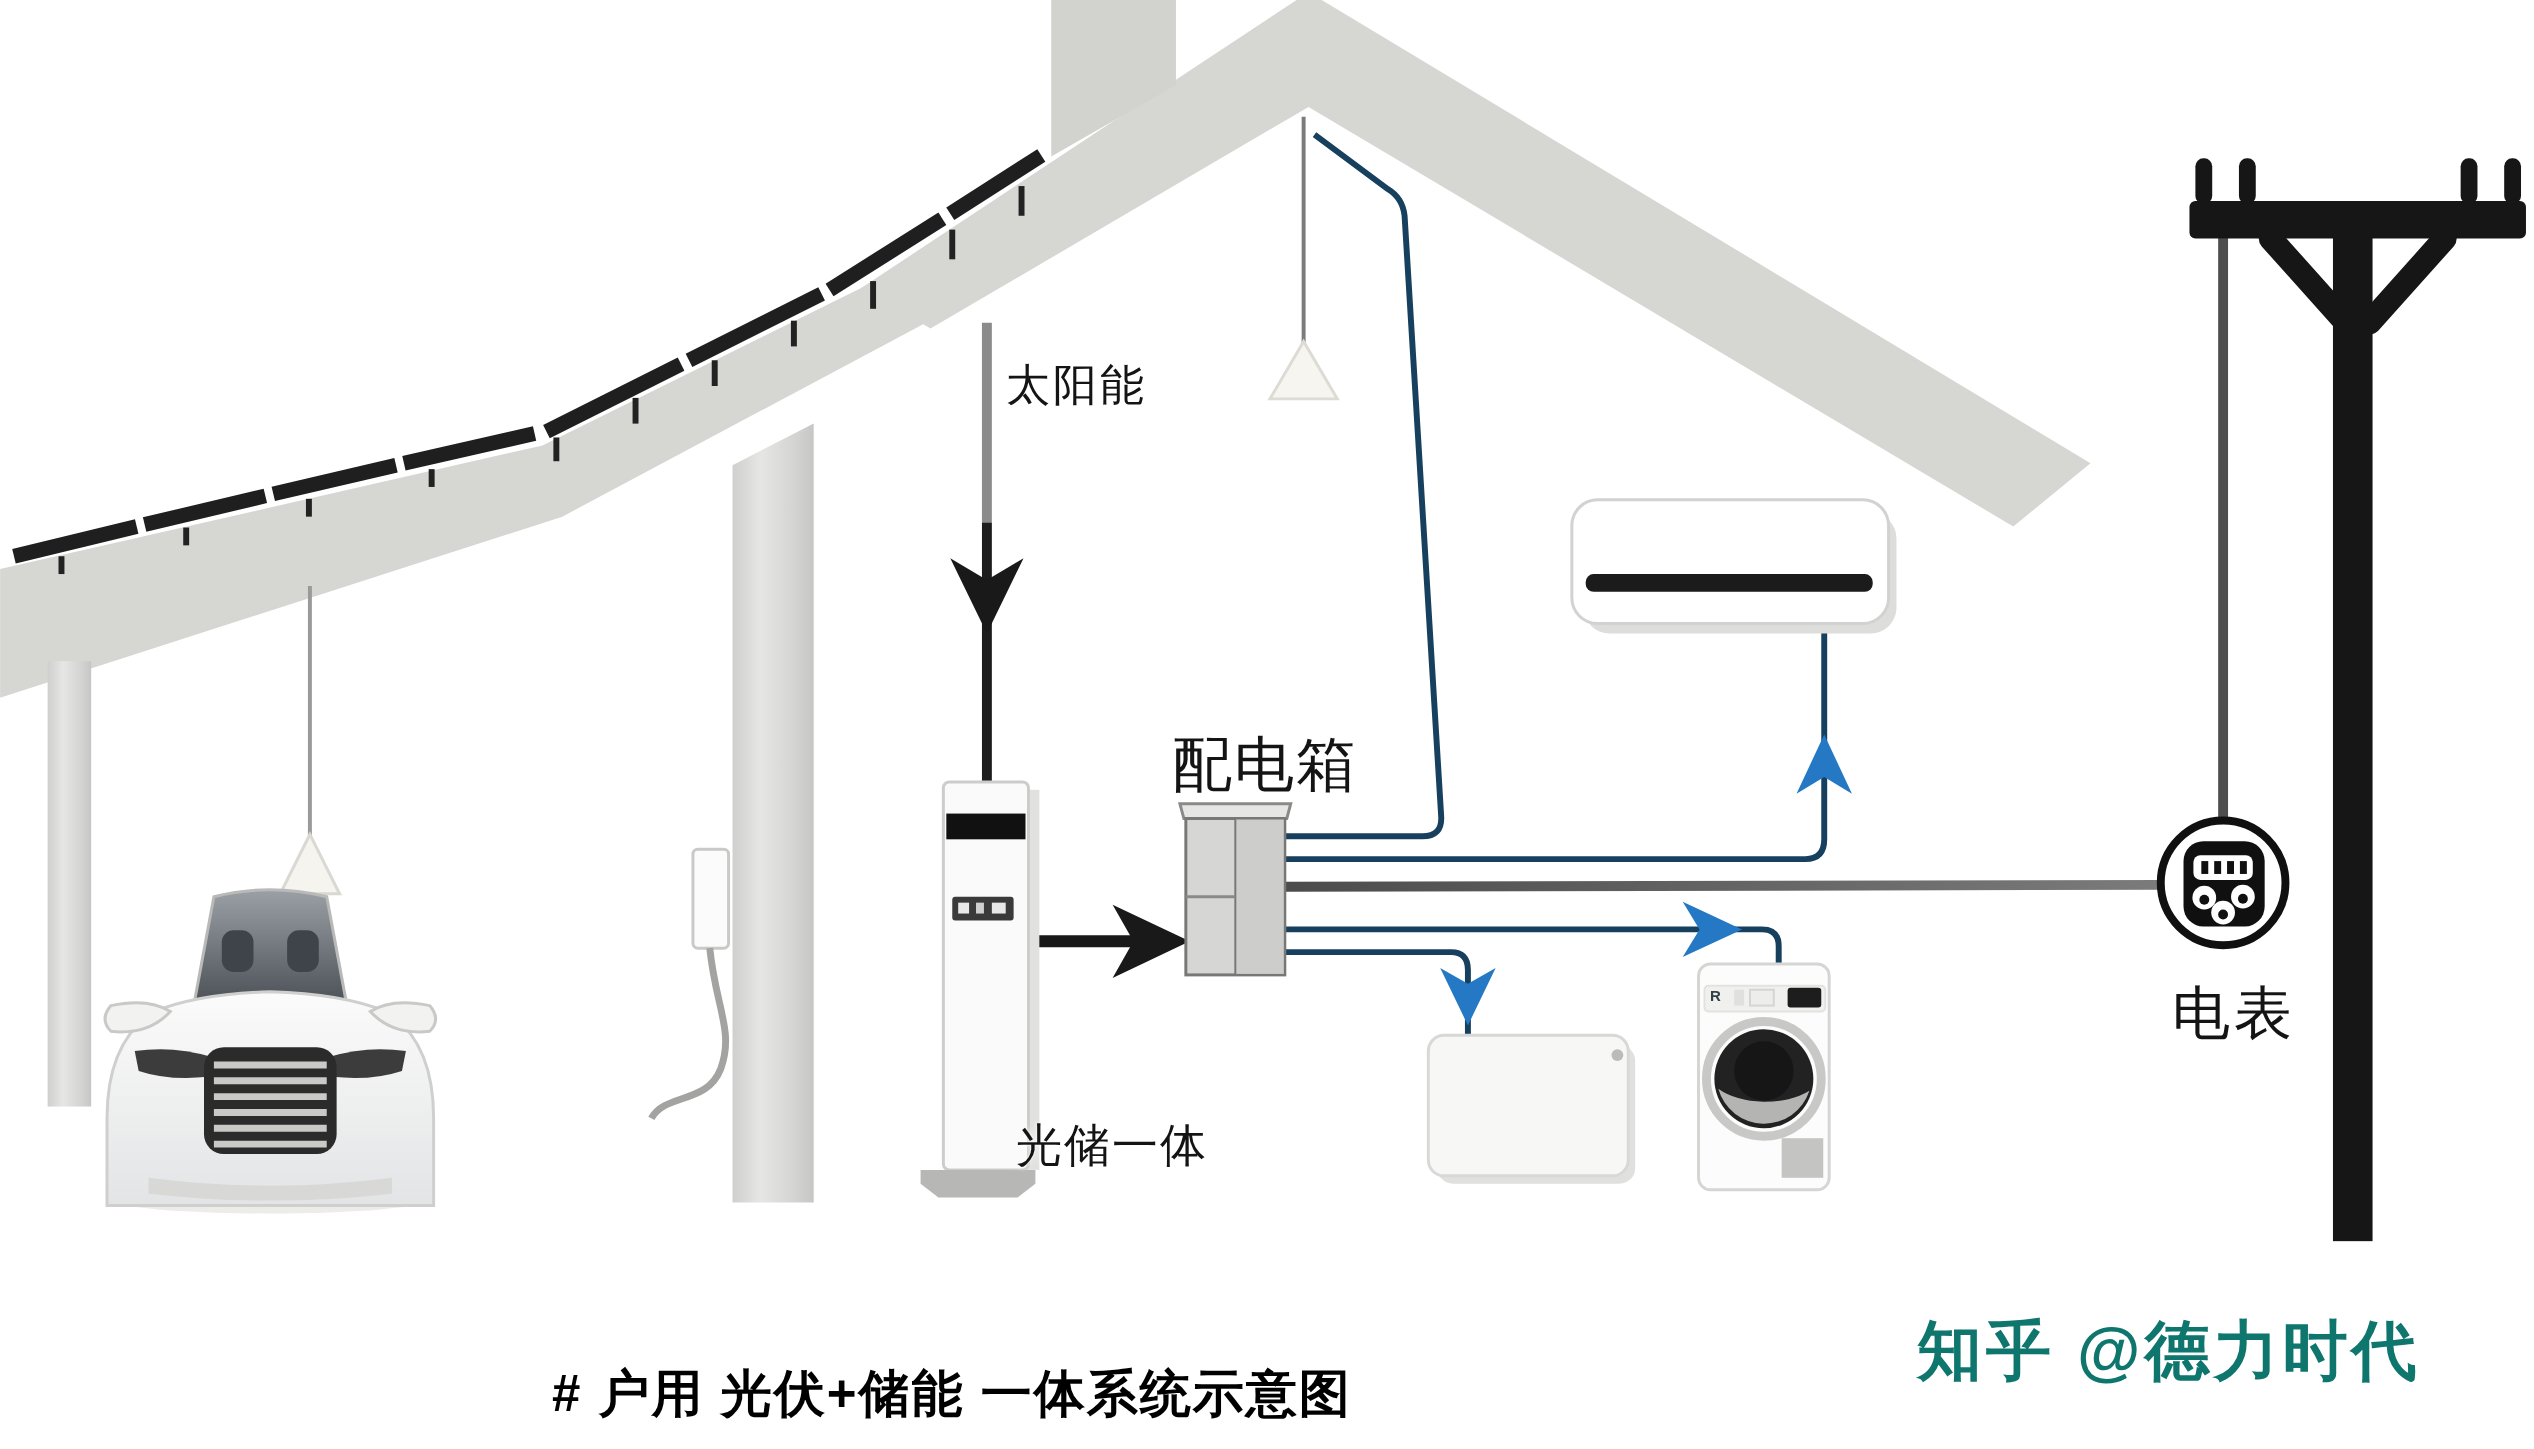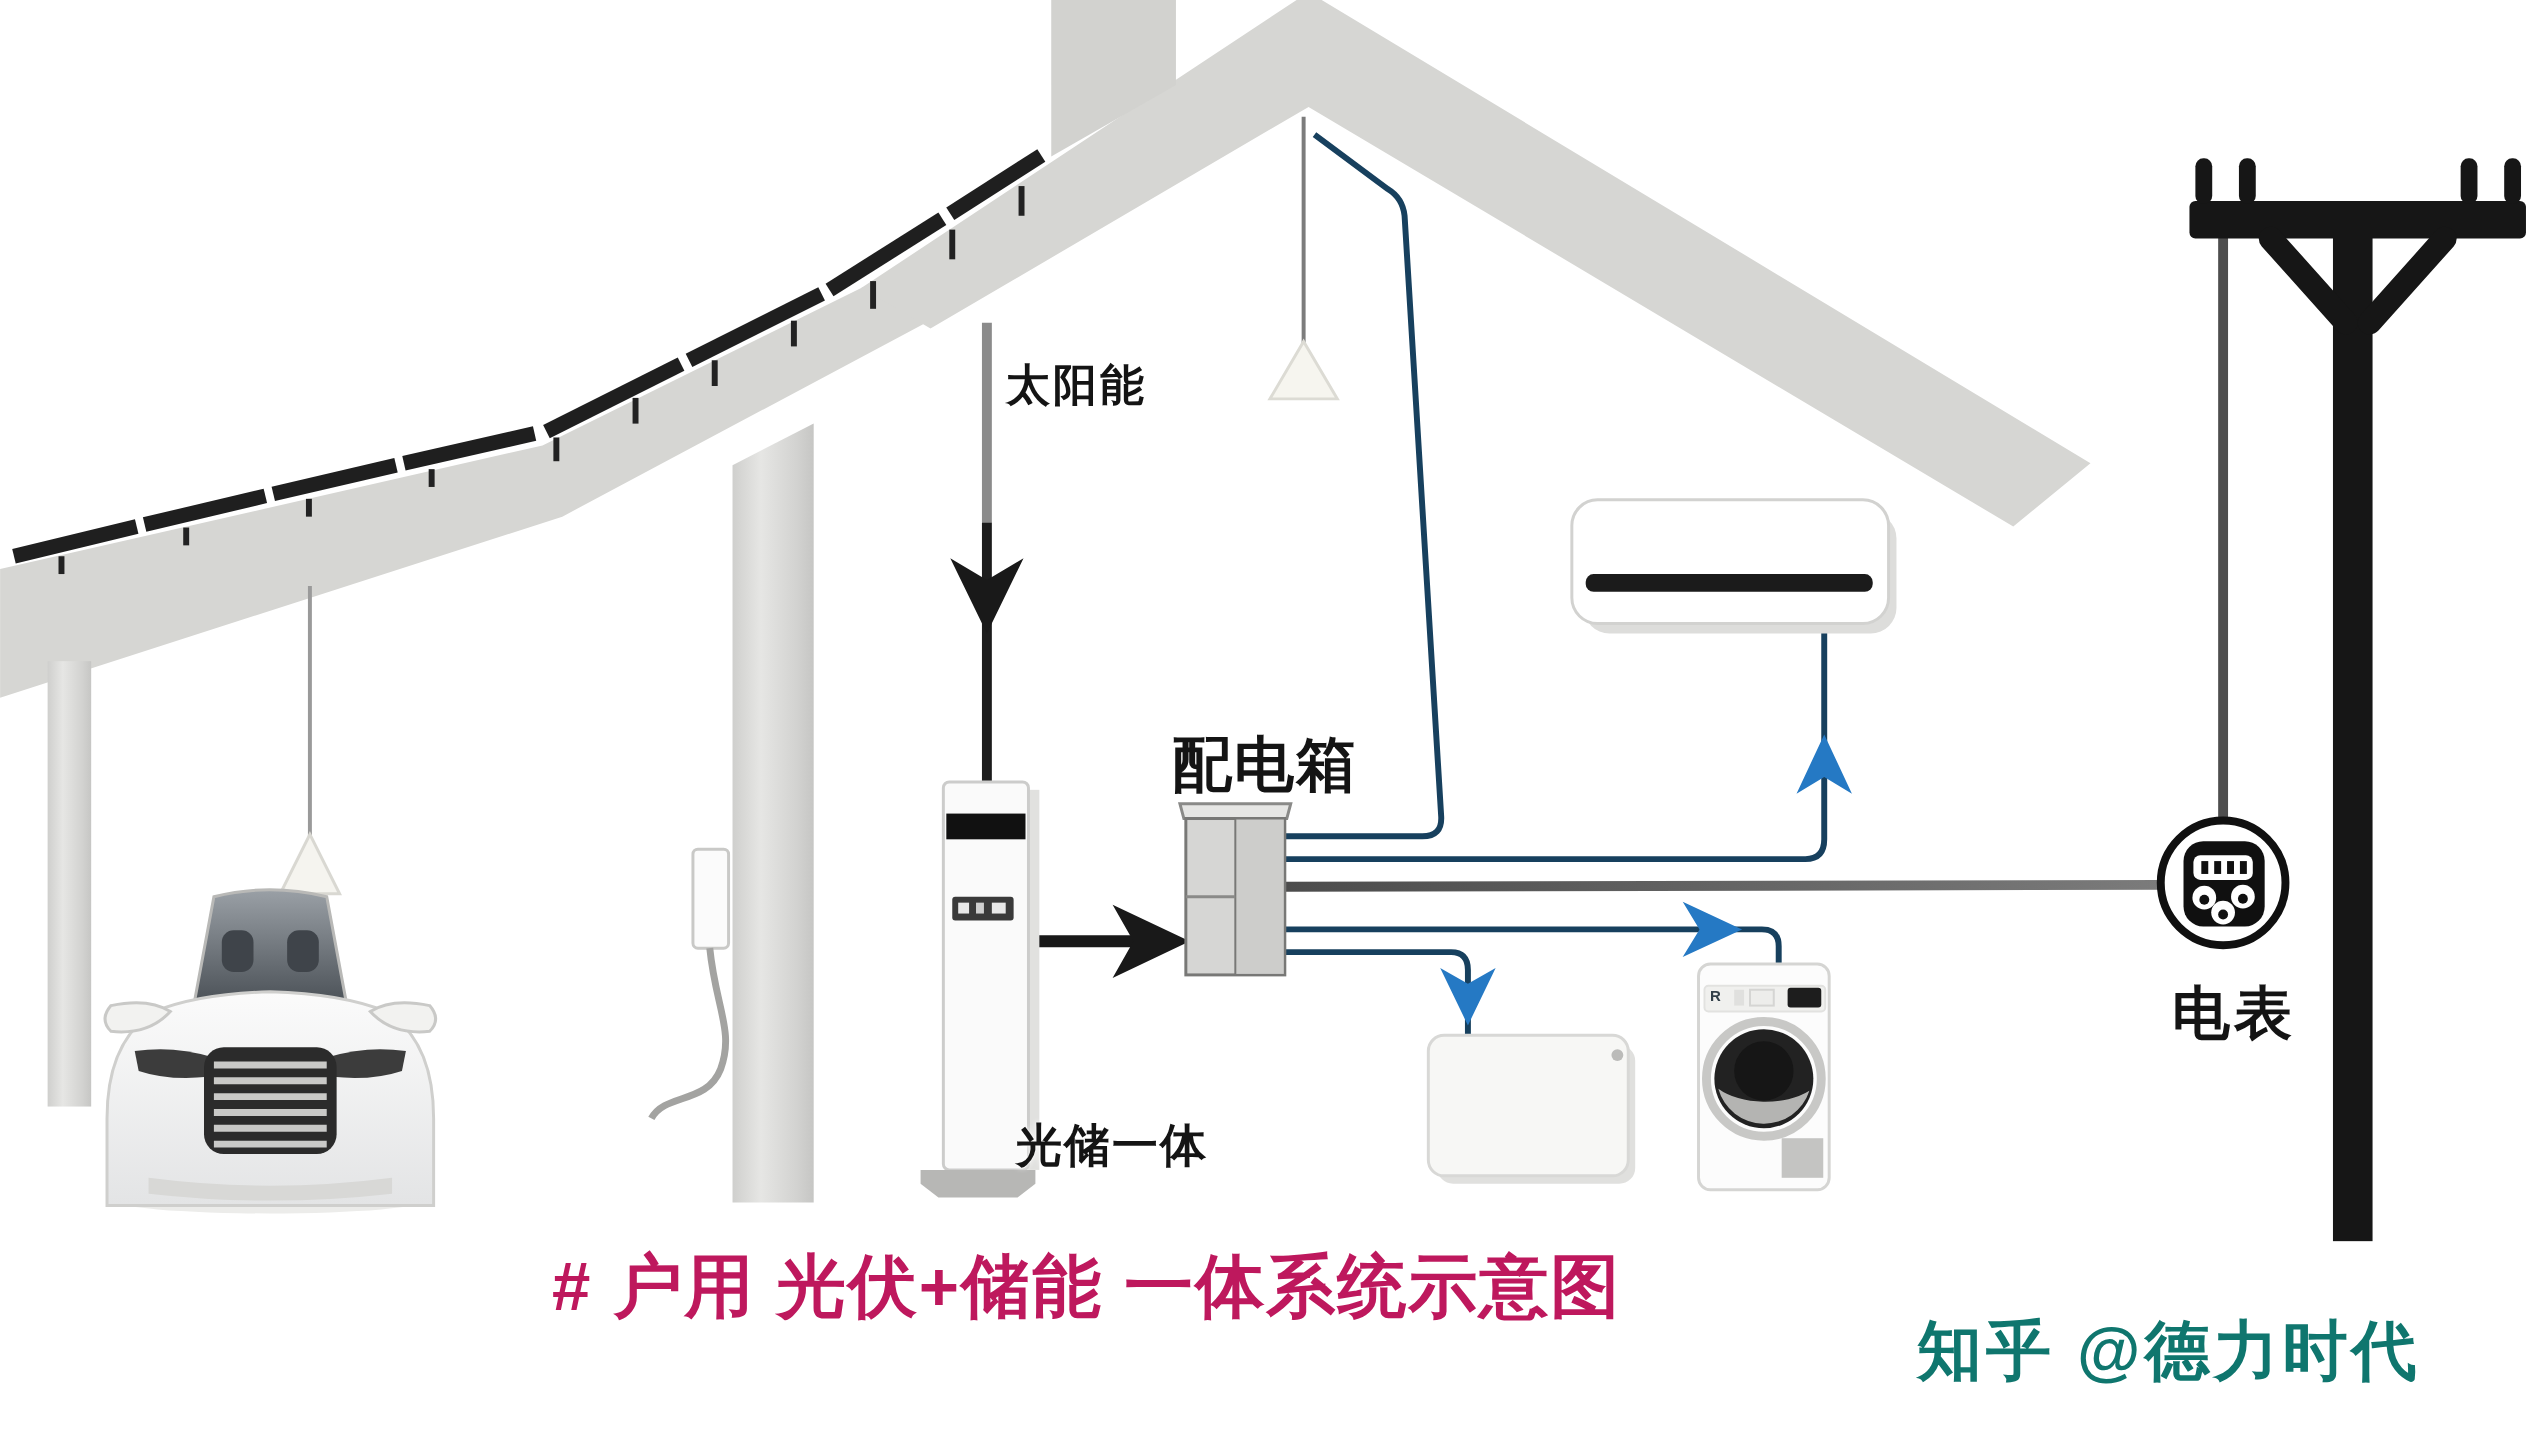--- a/index.html
+++ b/index.html
@@ -3,30 +3,30 @@
 <meta charset="utf-8">
 <style>
   html,body{margin:0;padding:0;background:#ffffff;}
   body{
     width:2534px;height:1449px;position:relative;overflow:hidden;
     font-family:"Liberation Sans","DejaVu Sans",sans-serif;
   }
   .stage{position:absolute;left:0;top:0;width:2534px;height:1449px;}
   svg{position:absolute;left:0;top:0;}
   .lbl{
-    position:absolute;color:#141414;font-weight:700;white-space:nowrap;
+    position:absolute;color:#141414;font-weight:400;white-space:nowrap;
     text-shadow:0 0 6px #ffffff,0 0 2px #ffffff;
   }
   .lbl-solar{left:1006px;top:356px;font-size:44px;letter-spacing:3px;}
   .lbl-charger{left:505px;top:743px;font-size:46px;letter-spacing:4px;}
   .lbl-distbox{left:1172px;top:725px;font-size:60px;letter-spacing:2px;}
   .lbl-inverter{left:1016px;top:1115px;font-size:46px;letter-spacing:2px;text-align:right;}
   .lbl-meter{left:2172px;top:975px;font-size:58px;letter-spacing:4px;}
   .lbl-title{
-    left:552px;top:1241px;font-size:69px;font-weight:700;color:#be185d;
+    left:552px;top:1360px;font-size:51px;font-weight:700;color:#000000;
     letter-spacing:2px;
   }
   .lbl-watermark{
     left:1917px;top:1307px;font-size:65px;font-weight:700;color:#0f766e;
     letter-spacing:4px;text-shadow:none;
   }
   .washer-logo{
     position:absolute;left:1710px;top:987px;font-size:15px;font-weight:700;
     color:#33404a;text-shadow:none;letter-spacing:1px;
   }

